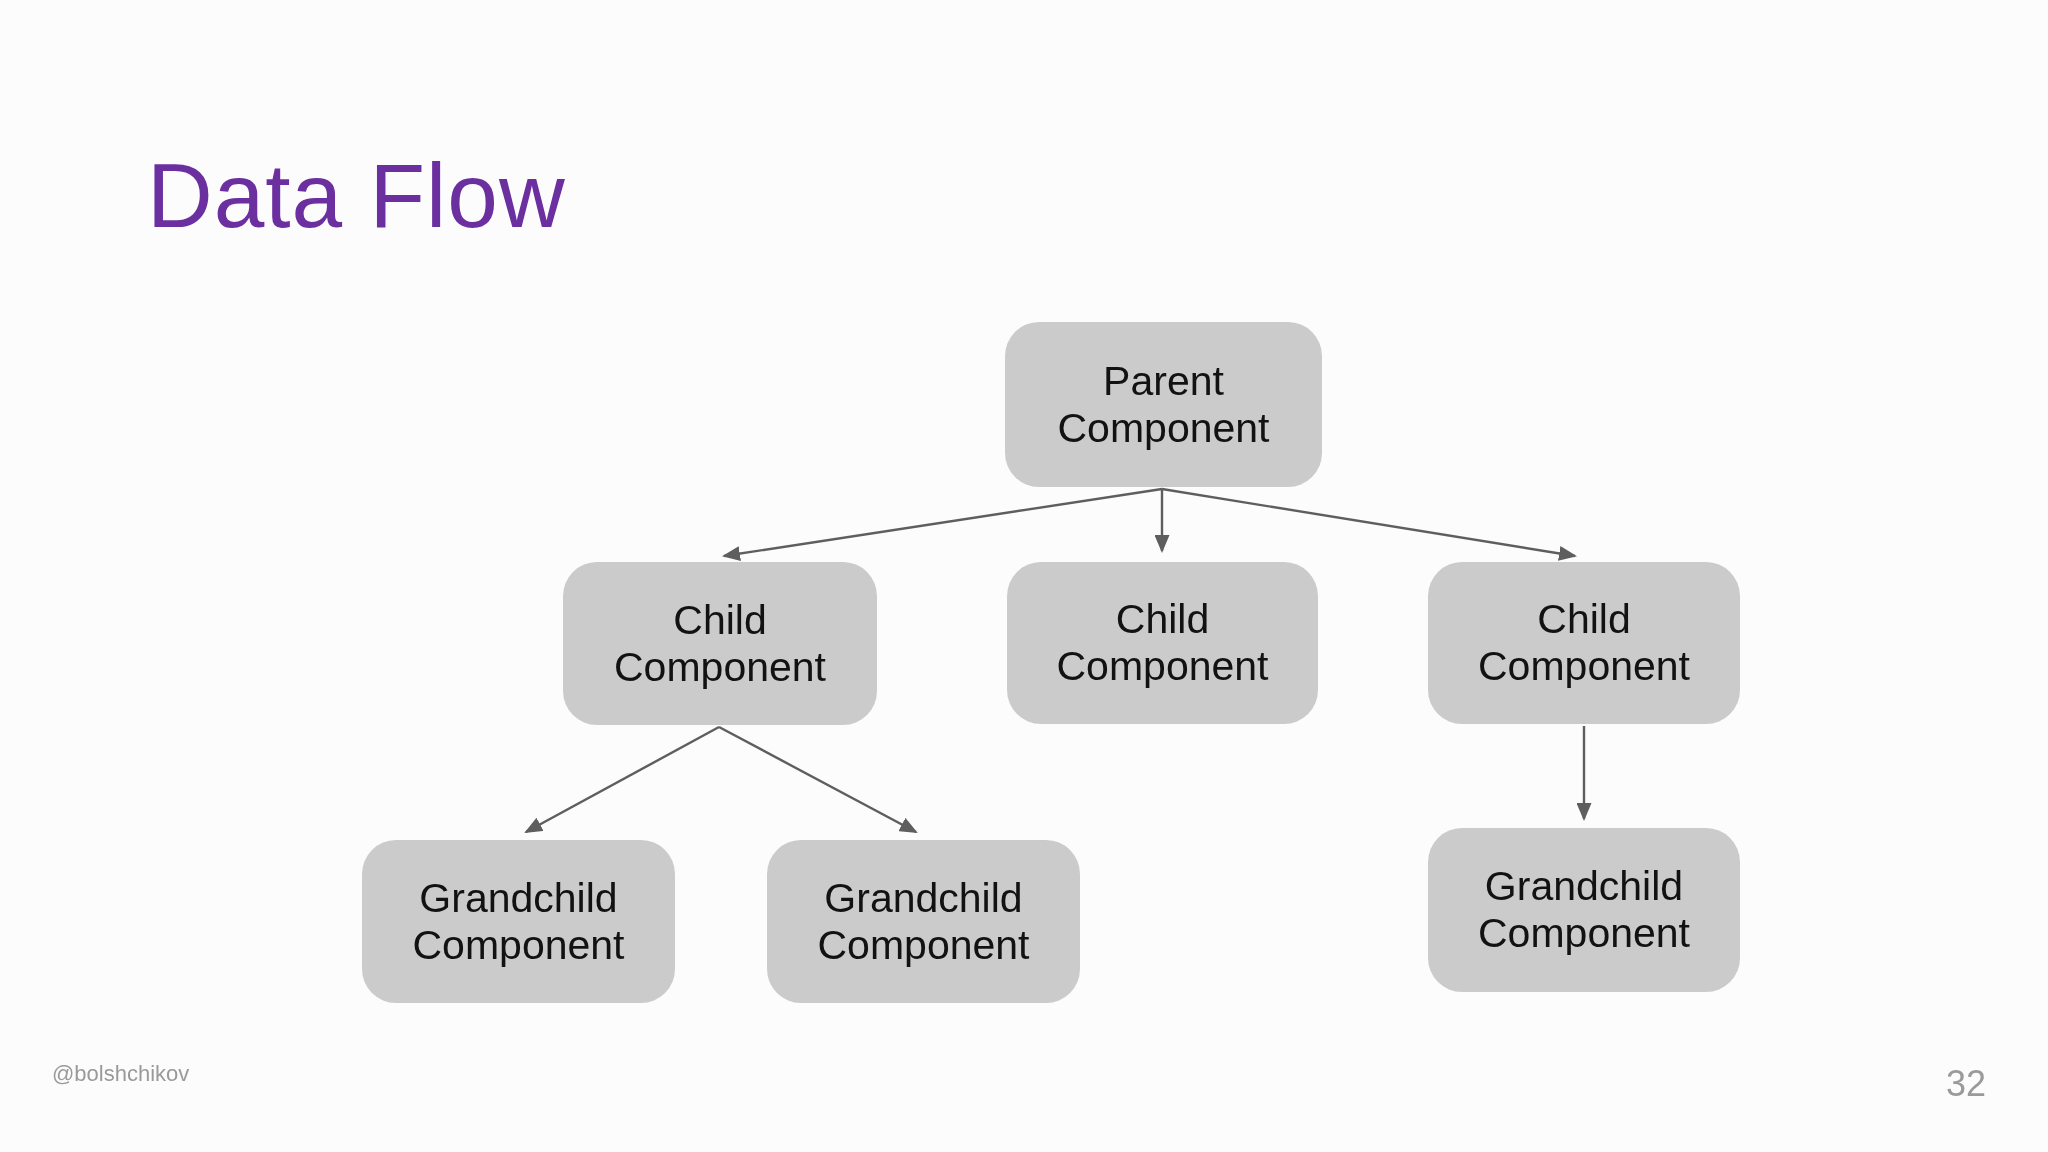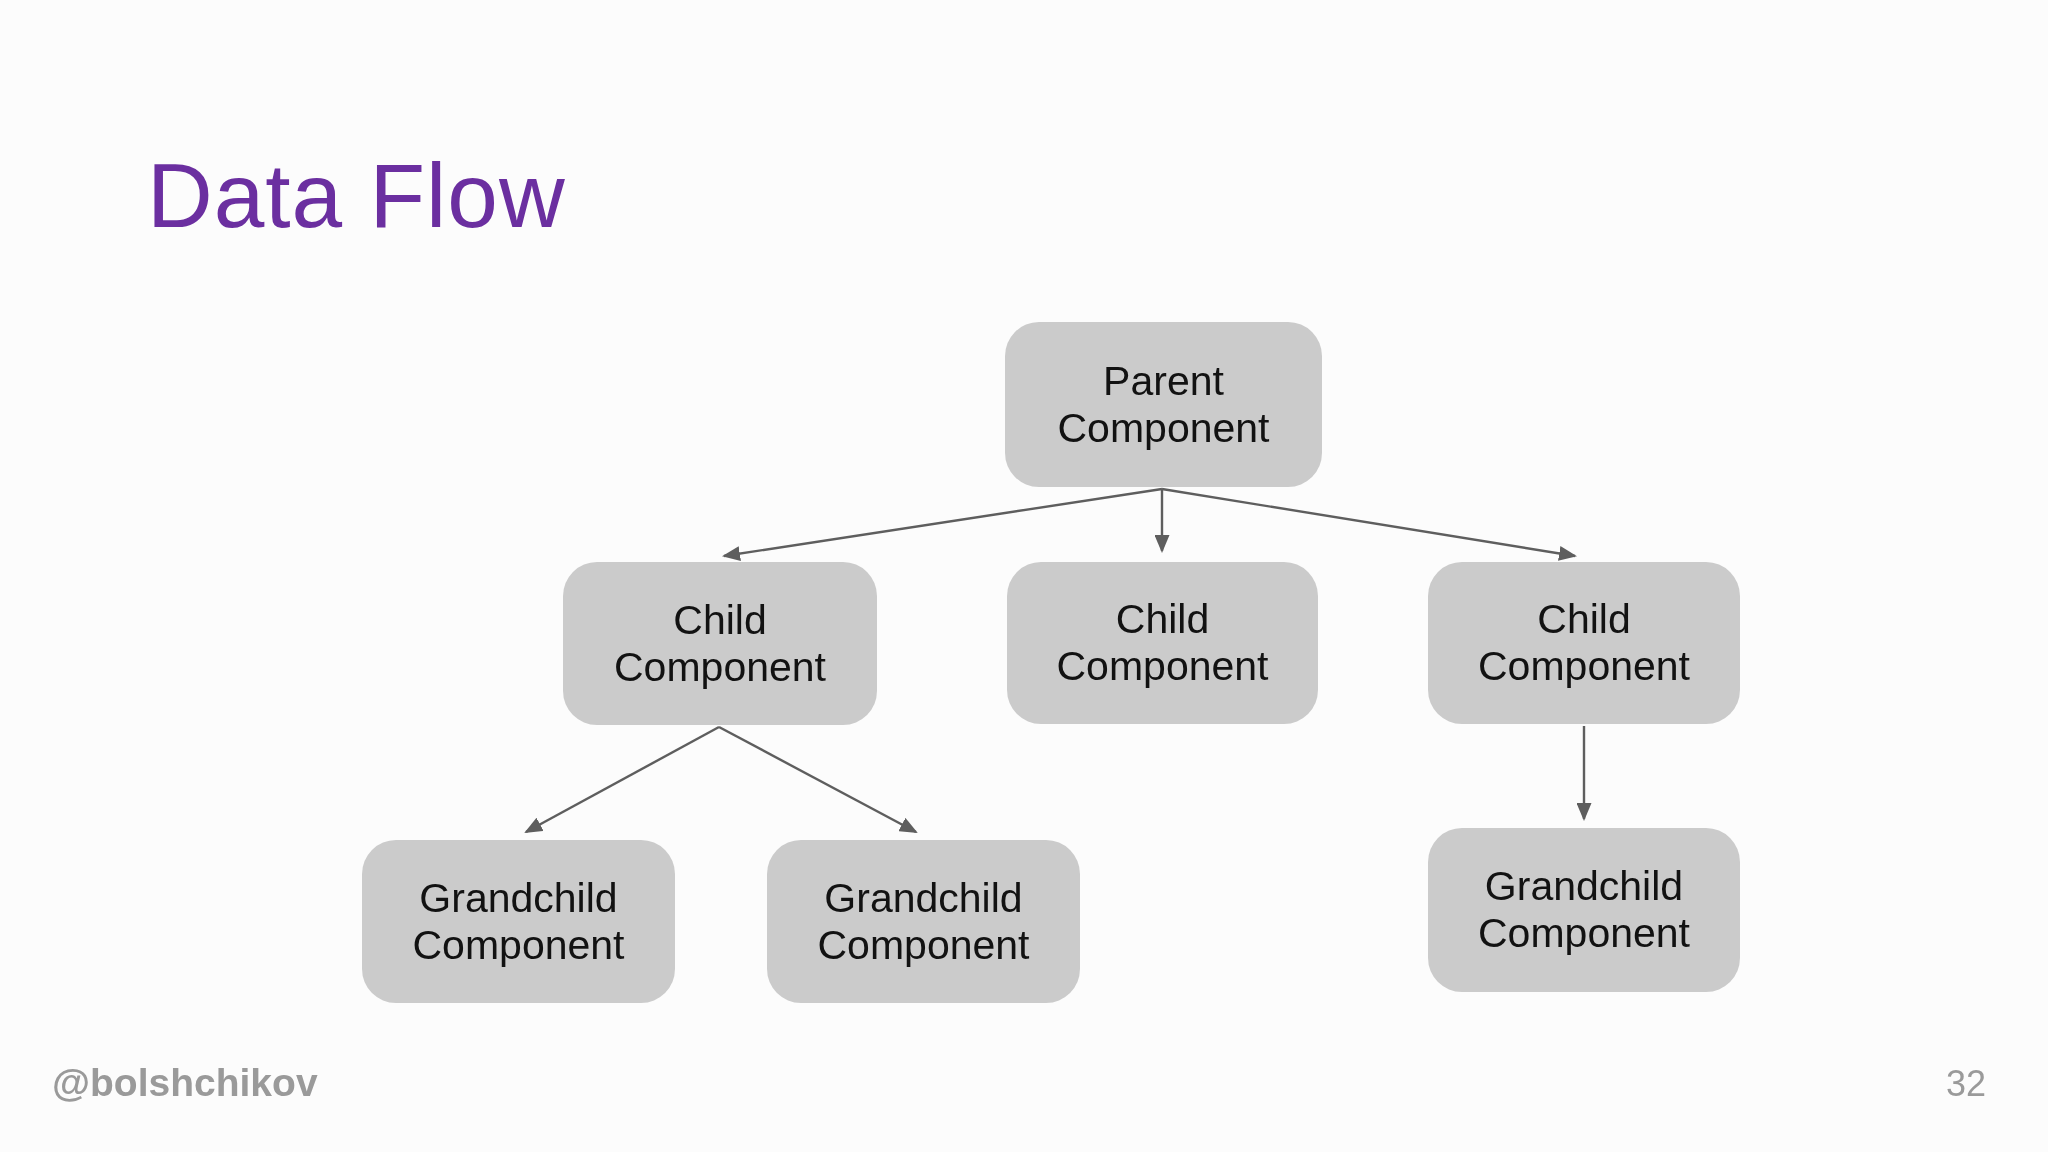--- a/index.html
+++ b/index.html
@@ -63,24 +63,23 @@
   #node-child-1      { left:  563px; top: 562px; width: 314px; height: 163px; }
   #node-child-2      { left: 1007px; top: 562px; width: 311px; height: 162px; }
   #node-child-3      { left: 1428px; top: 562px; width: 312px; height: 162px; }
   #node-grandchild-1 { left:  362px; top: 840px; width: 313px; height: 163px; }
   #node-grandchild-2 { left:  767px; top: 840px; width: 313px; height: 163px; }
   #node-grandchild-3 { left: 1428px; top: 828px; width: 312px; height: 164px; }
   .footer-handle {
     position: absolute;
     left: 52px;
     top: 1061px;
-    font-size: 39px;
+    font-size: 22px;
     color: var(--footer, #9A9A9A);
     white-space: nowrap;
-    font-weight: bold;
   }
   .footer-page {
     position: absolute;
     right: 62px;
     top: 1063px;
     font-size: 36px;
     color: var(--footer, #9A9A9A);
     white-space: nowrap;
   }
 </style>

